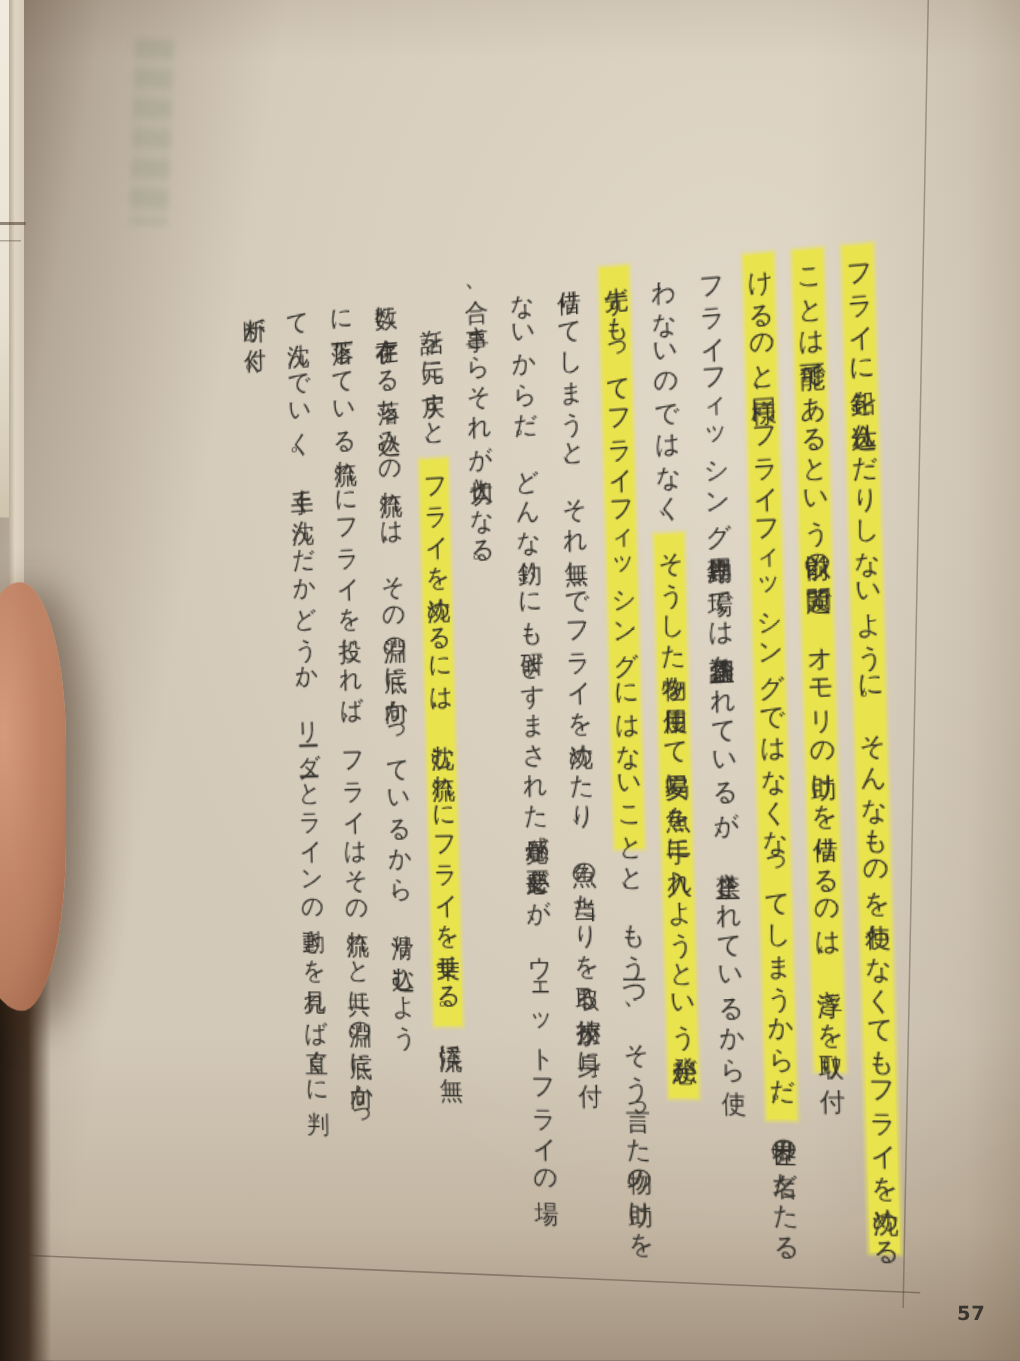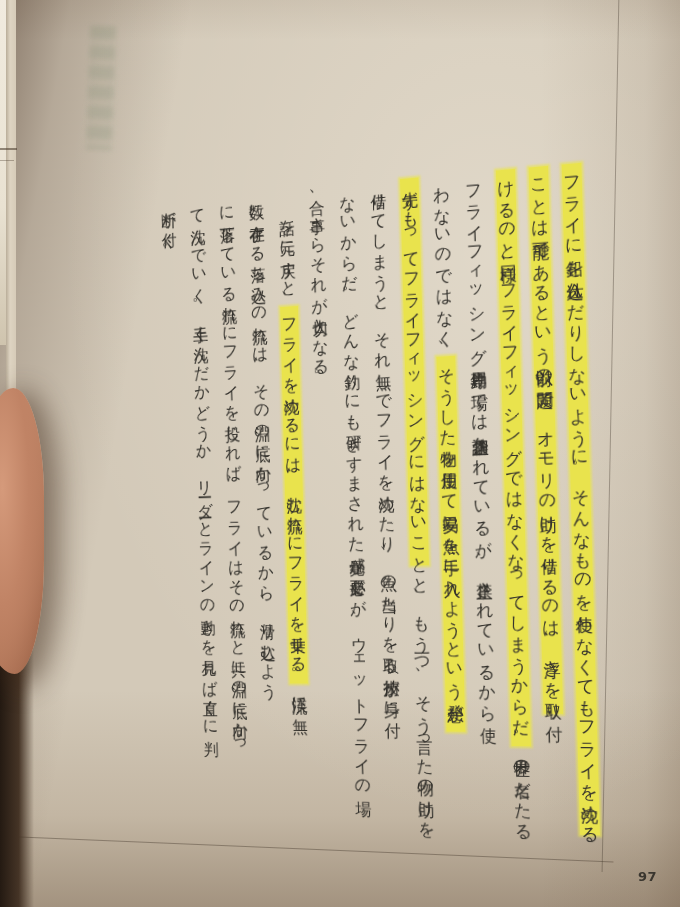--- a/index.html
+++ b/index.html
@@ -101,17 +101,17 @@
       <div class="col indent"><span>話を元に戻すと、</span><span class="hl">フライを沈めるには、沈む流れにフライを乗せる。</span><span>渓流に無</span></div>
       <div class="col"><span>数に存在する落ち込みの流れは、その淵の底に向かっているから、滑り込むよう</span></div>
       <div class="col"><span>に落下している流れにフライを投じれば、フライはその流れと共に淵の底に向かっ</span></div>
       <div class="col"><span>て沈んでいく。上手く沈んだかどうか、リーダーとラインの動きを見れば直ぐに判</span></div>
       <div class="col"><span>断が付く。</span></div>
     </div>
 
   <div class="rule-v"></div>
   <div class="rule-h"></div>
 
-  <div class="pagenum">97</div>
+  <div class="pagenum">57</div>
 
   <div class="dark-corner"></div>
   <div class="thumb"></div>
 </div>
 
 </body></html>

